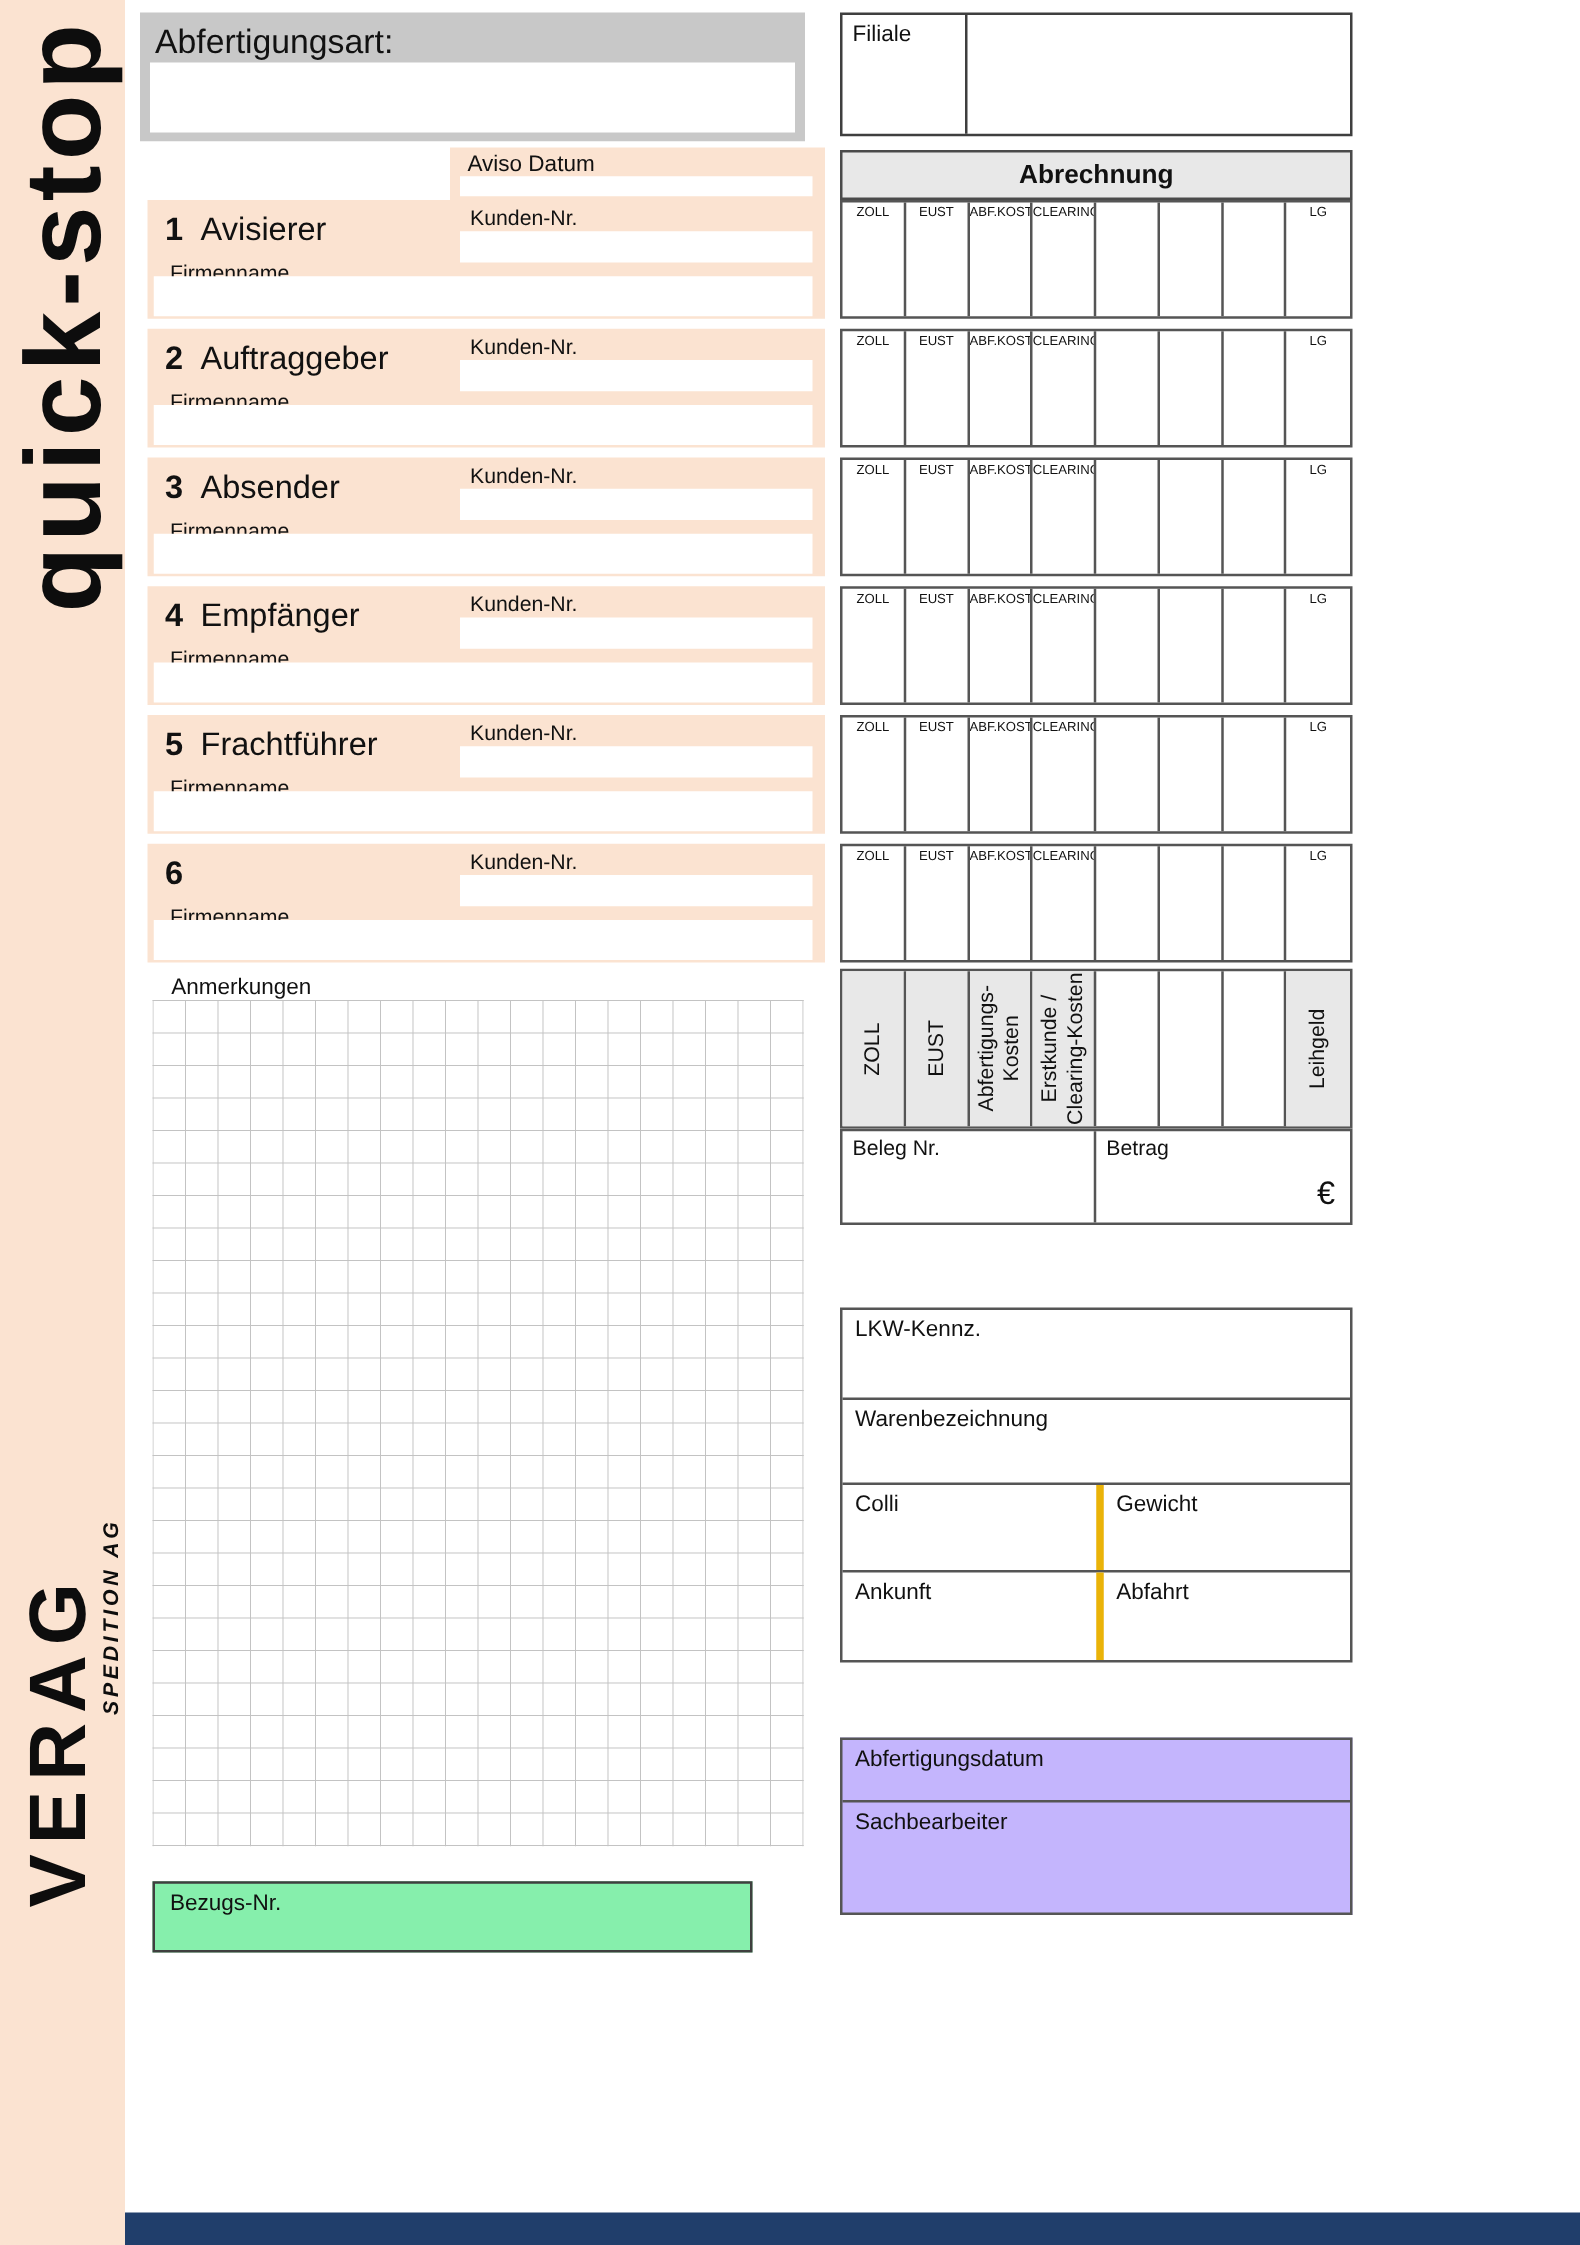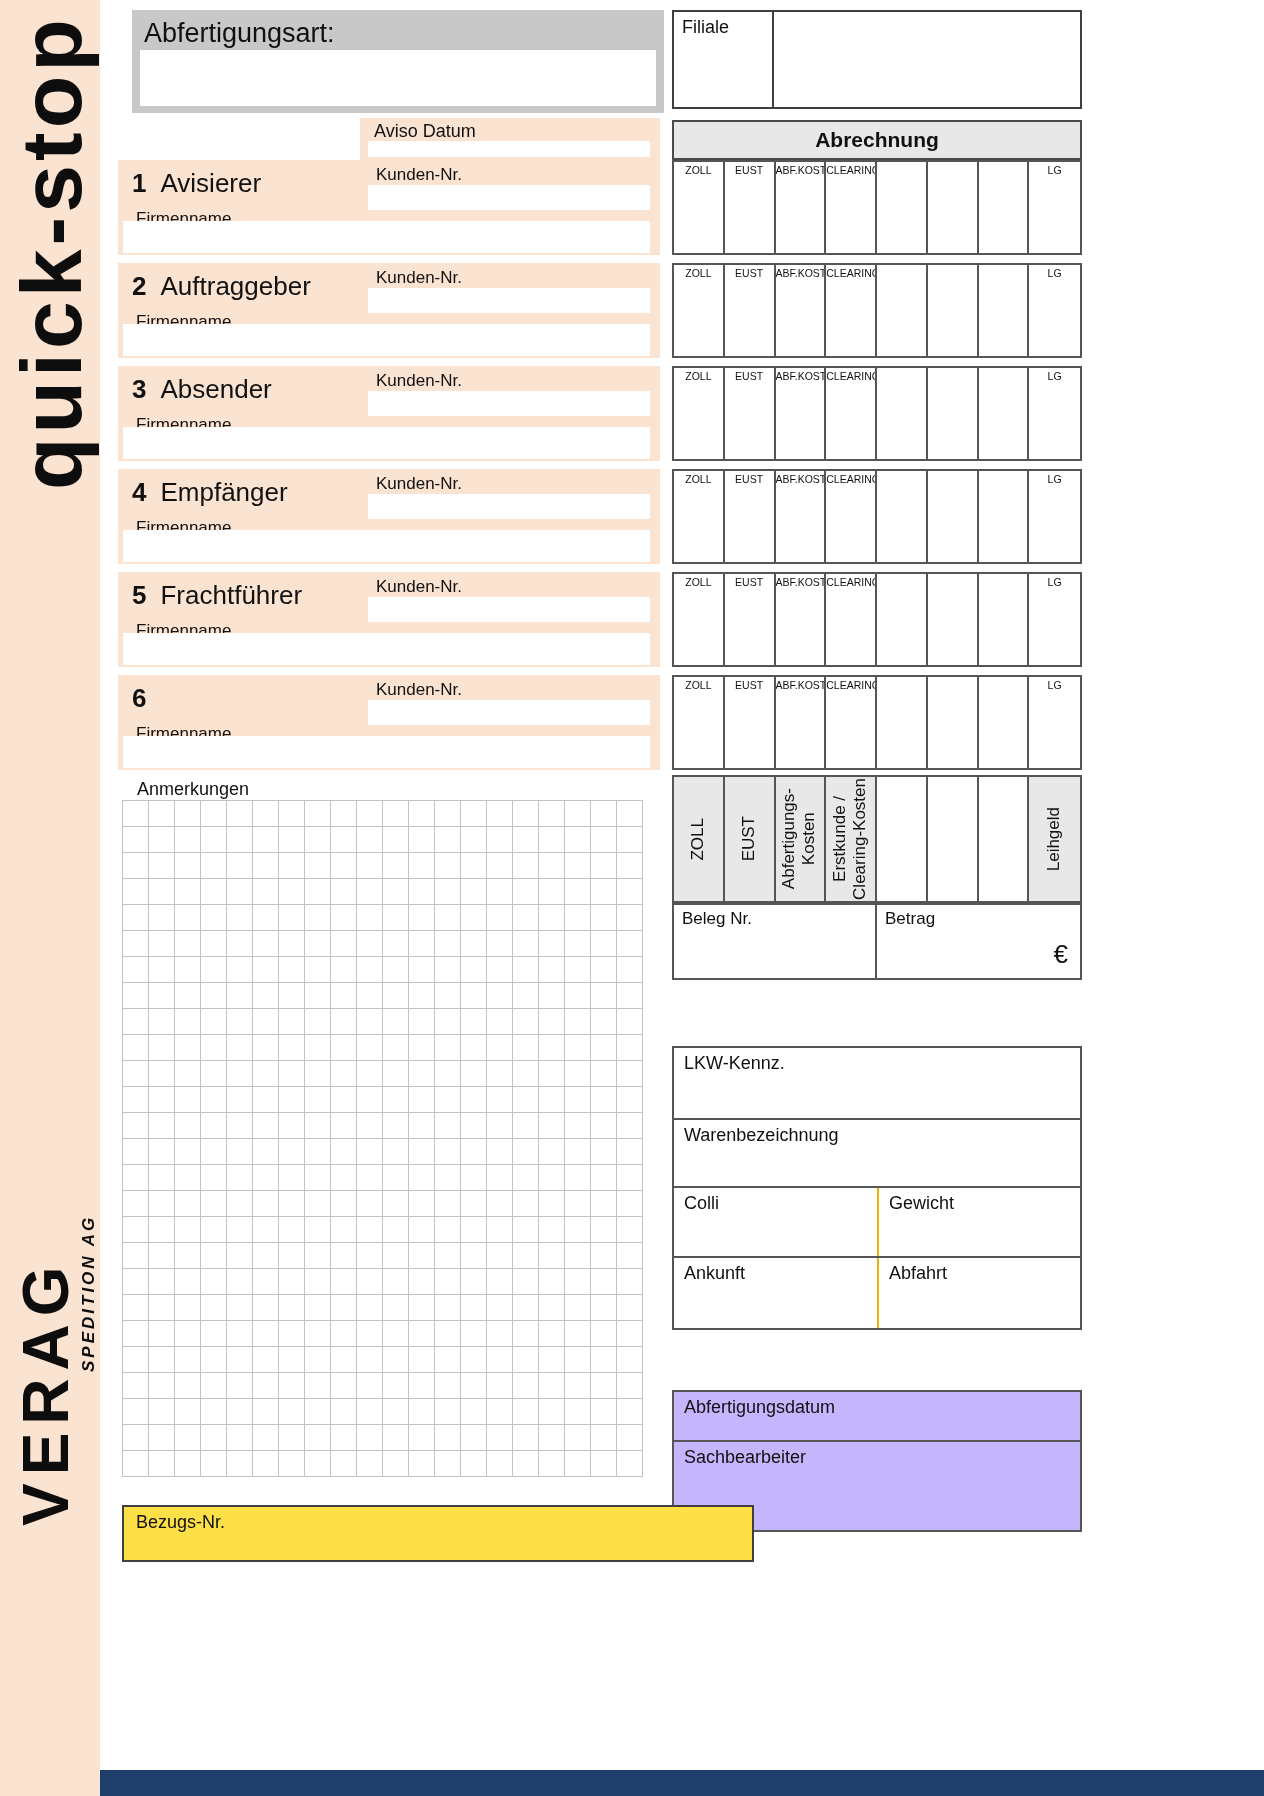--- a/index.html
+++ b/index.html
@@ -8,21 +8,21 @@
   .page { position:relative; width:1264px; height:1796px; background:#fff; overflow:hidden; }
 
   
   .side-strip { position:absolute; left:0; top:0; width:100px; height:1796px; background:#fbe3d1; }
   .vtext { position:absolute; transform-origin:left top; transform:rotate(-90deg); white-space:nowrap; line-height:1; color:#0d0d0d; }
   .product-name { left:8px; top:490px; font-size:86px; font-weight:bold; letter-spacing:4px; }
   .company-name { left:14px; top:1526px; font-size:64px; font-weight:bold; letter-spacing:8px; }
   .company-sub  { left:80px; top:1372px; font-size:17px; font-weight:bold; font-style:italic; letter-spacing:3px; }
 
   
-  .abf-box { position:absolute; left:132px; top:10px; width:532px; height:103px; background:#c8c8c8; }
+  .abf-box { position:absolute; left:112px; top:10px; width:532px; height:103px; background:#c8c8c8; }
   .abf-label { padding:8px 12px; font-size:27px; }
   .abf-input { position:absolute; left:8px; right:8px; bottom:7px; height:56px; background:#fff; }
 
   
   .filiale-box { position:absolute; left:672px; top:10px; width:410px; height:99px; border:2px solid #3f3f3f; background:#fff; display:flex; }
   .filiale-cell { width:100px; border-right:2px solid #3f3f3f; padding:5px 8px; font-size:18px; }
   .posnr-cell { flex:1; padding:5px 10px; font-size:18px; }
 
   
   .aviso { position:absolute; left:360px; top:118px; width:300px; height:42px; background:#fbe3d1; }
@@ -65,35 +65,35 @@
   .euro { position:absolute; right:12px; bottom:8px; font-size:26px; }
 
   
   .ship-group { position:absolute; left:672px; top:1046px; width:410px; border:2px solid #555; background:#fff; }
   .ship-row { border-bottom:2px solid #555; position:relative; }
   .ship-row:last-child { border-bottom:none; }
   .ship-label { padding:5px 10px; font-size:18px; }
   .r-lkw { height:72px; } .r-waren { height:68px; } .r-colli { height:70px; } .r-ank { height:70px; }
   .ship-split { display:flex; height:100%; }
   .ship-half { width:50%; padding:5px 10px; font-size:18px; }
-  .ship-half + .ship-half { border-left:2px solid #eab308; }
+  .ship-half + .ship-half { border-left:6px solid #eab308; }
 
   
   .proc-group { position:absolute; left:672px; top:1390px; width:410px; border:2px solid #555; background:#c4b5fd; }
   .r-datum { height:50px; border-bottom:2px solid #555; padding:5px 10px; font-size:18px; }
   .r-sach  { height:88px; padding:5px 10px; font-size:18px; }
 
   
   .anm-label { position:absolute; left:137px; top:779px; font-size:18px; }
   .anm-grid { position:absolute; left:122px; top:800px; width:521px; height:677px; background-color:#fff;
     background-image: linear-gradient(#c3c3c3 1px, transparent 1px), linear-gradient(90deg, #c3c3c3 1px, transparent 1px);
     background-size:26px 26px; }
 
   
-  .bezug-box { position:absolute; left:122px; top:1505px; width:632px; height:57px; border:2px solid #3f3f3f; background:#fde047; padding:5px 12px; font-size:18px; }
+  .bezug-box { position:absolute; left:122px; top:1505px; width:480px; height:57px; border:2px solid #3f3f3f; background:#86efac; padding:5px 12px; font-size:18px; }
 
   
   .bottom-bar { position:absolute; left:100px; right:0; bottom:0; height:26px; background:#203e6b; }
 </style>
 </head>
 <body>
 
 <div class="page">
 
   <div class="side-strip"></div>

